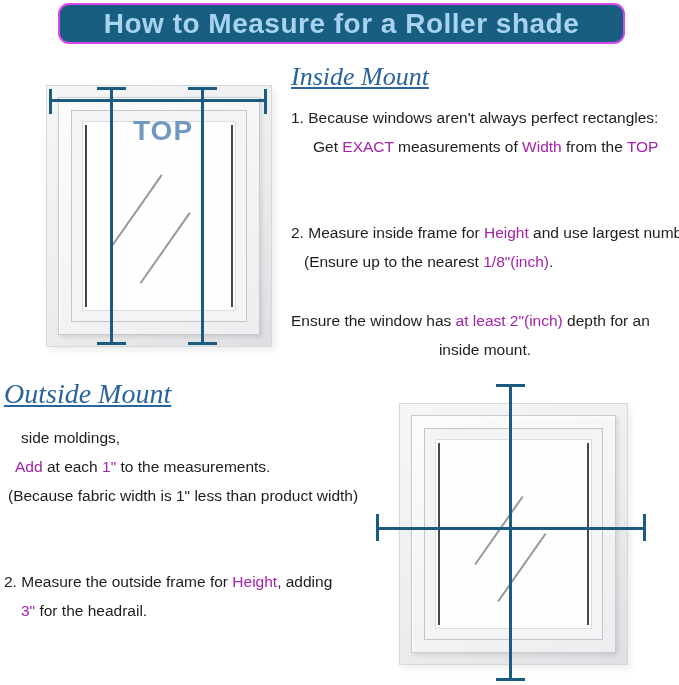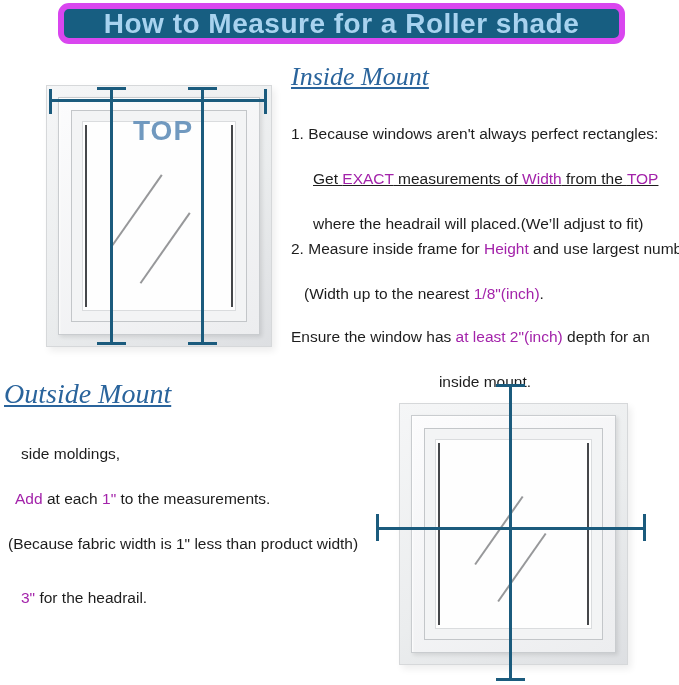--- a/index.html
+++ b/index.html
@@ -4,37 +4,37 @@
 <style>
   html,body{margin:0;padding:0;background:#fff;}
   .stage{
     position:relative;width:679px;height:685px;background:#fff;overflow:hidden;
     font-family:"Liberation Sans",sans-serif;color:#1d1d1d;
   }
   
   .banner{
     position:absolute;left:58px;top:3px;width:567px;height:41px;box-sizing:border-box;
     background:var(--header-bg,#175E81);
-    border:6px solid #d946ef;border-radius:11px;
+    border:2px solid #d946ef;border-radius:11px;
     display:flex;align-items:center;justify-content:center;
   }
   .banner span{
     color:var(--header-text,#A8D3EF);font-size:28px;font-weight:bold;letter-spacing:.5px;
     white-space:nowrap;
   }
   
   .col{position:absolute;}
   .sec-head{
     font-family:"Liberation Serif",serif;font-style:italic;
     color:var(--heading-blue,#2A649C);white-space:nowrap;text-decoration:underline;
   }
   .sec-head.inside{font-size:26px;}
   .sec-head.outside{font-size:28px;}
   .block{position:absolute;left:0;right:0;}
-  .tline{height:29px;line-height:29px;font-size:15.5px;white-space:nowrap;color:#1d1d1d;margin-top:16px;}
+  .tline{height:29px;line-height:29px;font-size:15.5px;white-space:nowrap;color:#1d1d1d;}
   .tline .accent{color:var(--accent-purple,#A323AA);}
   
   .win{
     position:absolute;box-sizing:border-box;
     background:linear-gradient(145deg,#f5f6f7 0%,#ebedee 55%,#dddfe2 100%);
     border:1px solid #d6d8da;
     box-shadow:3px 4px 7px rgba(0,0,0,.07);
   }
   .win .f2{
     position:absolute;inset:11px;
@@ -91,41 +91,41 @@
   <div class="ml" style="left:201px;top:88px;width:3px;height:257px;"></div>
   <div class="ml" style="left:97px;top:87px;width:29px;height:3px;"></div>
   <div class="ml" style="left:188px;top:87px;width:29px;height:3px;"></div>
   <div class="ml" style="left:97px;top:342px;width:29px;height:3px;"></div>
   <div class="ml" style="left:188px;top:342px;width:29px;height:3px;"></div>
 
   <div class="col" style="left:291px;top:62px;width:388px;height:320px;">
     <div class="sec-head inside">Inside Mount</div>
     <div class="block" style="top:41px;">
         <div class="tline" style="padding-left: 0px;"><span>1. Because windows aren't always perfect rectangles:</span></div>
-        <div class="tline" style="padding-left: 22px; text-decoration: underline;"><span>Get </span><span class="accent">EXACT</span><span> measurements of </span><span class="accent">Width</span><span> from the </span><span class="accent">TOP</span></div>
-        <div class="tline" style="padding-left: 22px;"><span>where the headrail will placed.(We’ll adjust to fit)</span></div>
+        <div class="tline" style="padding-left: 22px;"><span>Get </span><span class="accent">EXACT</span><span> measurements of </span><span class="accent">Width</span><span> from the </span><span class="accent">TOP</span></div>
       </div>
     <div class="block" style="top:156px;">
         <div class="tline" style="padding-left: 0px;"><span>2. Measure inside frame for </span><span class="accent">Height</span><span> and use largest number</span></div>
-        <div class="tline" style="padding-left: 13px;"><span>(Width up to the nearest </span><span class="accent">1/8"(inch)</span><span>.</span></div>
+        <div class="tline" style="padding-left: 13px;"><span>(Ensure up to the nearest </span><span class="accent">1/8"(inch)</span><span>.</span></div>
       </div>
     <div class="block" style="top:244px;">
         <div class="tline" style="padding-left: 0px;"><span>Ensure the window has </span><span class="accent">at least 2"(inch)</span><span> depth for an</span></div>
         <div class="tline" style="padding-left: 0px; text-align: center;"><span>inside mount.</span></div>
       </div>
   </div>
 
   <div class="col" style="left:4px;top:378px;width:392px;height:300px;">
     <div class="sec-head outside">Outside Mount</div>
     <div class="block" style="top:45px;">
         <div class="tline" style="padding-left: 17px;"><span>side moldings,</span></div>
         <div class="tline" style="padding-left: 11px;"><span class="accent">Add</span><span> at each </span><span class="accent">1"</span><span> to the measurements.</span></div>
         <div class="tline" style="padding-left: 4px;"><span>(Because fabric width is 1" less than product width)</span></div>
       </div>
     <div class="block" style="top:189px;">
+        <div class="tline" style="padding-left: 0px;"><span>2. Measure the outside frame for </span><span class="accent">Height</span><span>, adding</span></div>
         <div class="tline" style="padding-left: 17px;"><span class="accent">3"</span><span>  for the headrail.</span></div>
       </div>
   </div>
 
   <div class="win" style="left:399px;top:403px;width:229px;height:262px;">
     <div class="f2"></div>
     <div class="f3"></div>
     <div class="glass">
       <div class="sash l"></div>
       <div class="sash r"></div>

